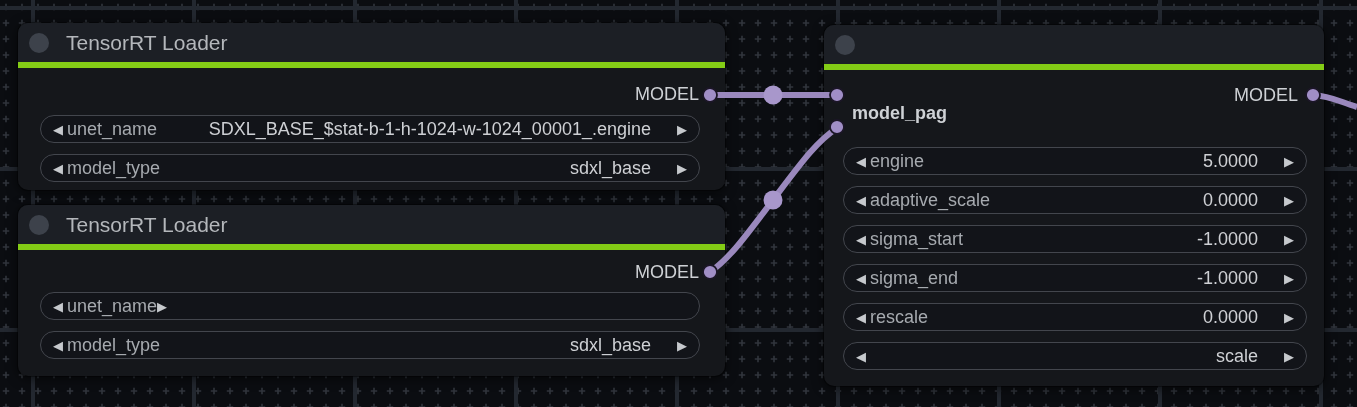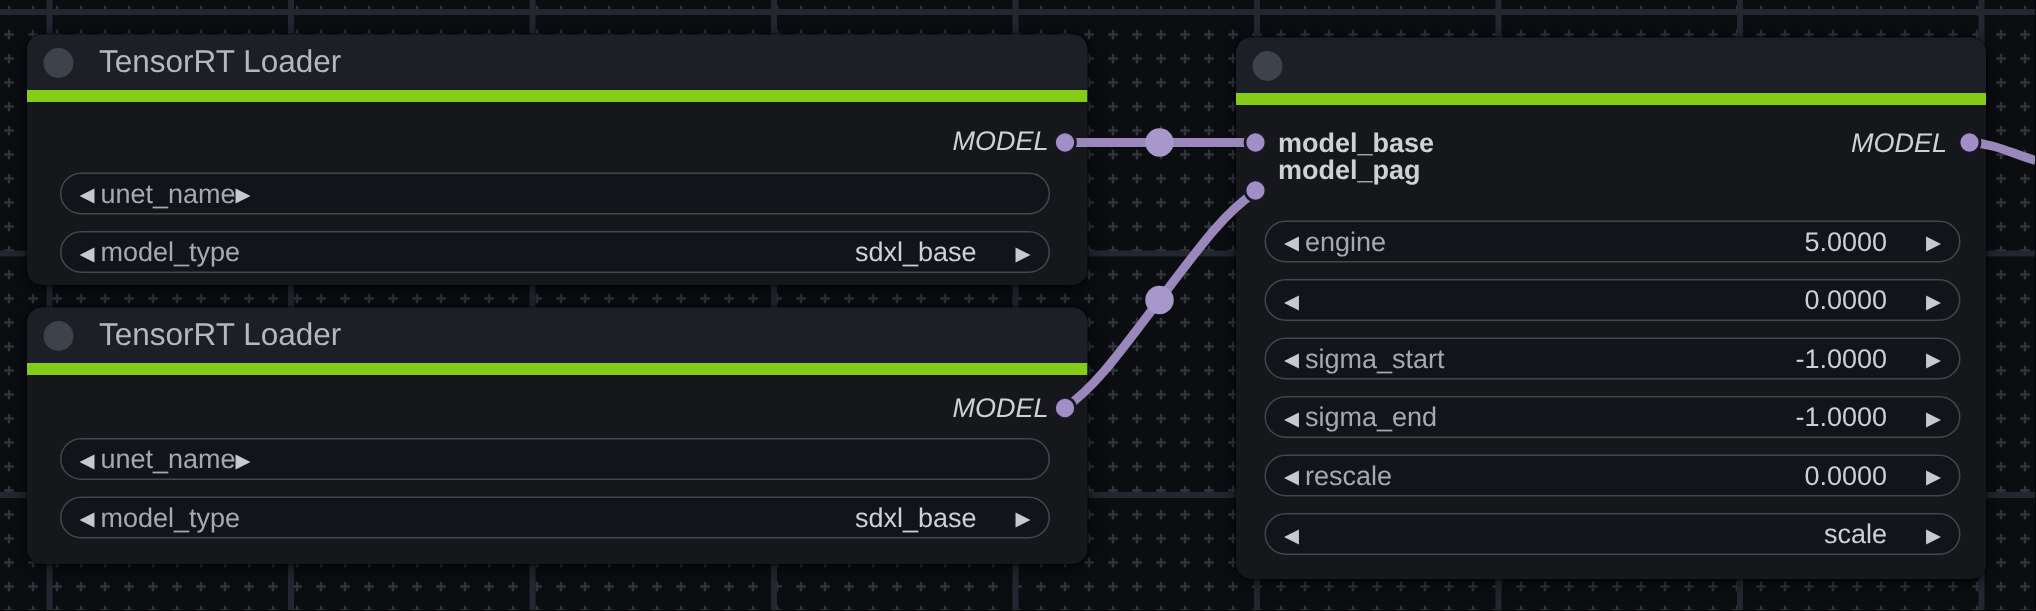--- a/index.html
+++ b/index.html
@@ -23,38 +23,38 @@
   .node{
     position:absolute;z-index:1;
     background:var(--node-bg,#15171b);
     border-radius:10px;
     box-shadow:0 2px 12px rgba(0,0,0,.65), 0 0 0 1px rgba(0,0,0,.35);
   }
   .node-title{
     position:absolute;left:0;top:0;right:0;height:45px;
     background:var(--node-title-bg,#1c1f25);
     border-radius:10px 10px 0 0;
-    border-bottom:8px solid #84cc16;
+    border-bottom:6px solid #84cc16;
     display:flex;align-items:center;
     box-sizing:border-box;
   }
   .collapse-dot{
     width:20px;height:20px;border-radius:50%;
     background:var(--collapse-dot,#3d424b);
     margin-left:11px;flex:0 0 auto;
   }
   .title-text{
     margin-left:17px;
     font-size:21px;color:var(--title-text,#b4b7bb);
     white-space:nowrap;
   }
   .out-row{
     position:absolute;right:26px;height:22px;line-height:22px;
     font-size:18px;color:var(--port-label,#ced1d5);
-    text-align:center;white-space:nowrap;font-style:italic;
+    text-align:center;white-space:nowrap;
   }
   .in-row{
     position:absolute;left:28px;height:22px;line-height:22px;
     font-size:18px;color:var(--port-label,#ced1d5);
     font-weight:bold;white-space:nowrap;
   }
   .widget{
     position:absolute;height:28px;
     background:var(--pill-bg,#121419);
     border:1.5px solid var(--pill-border,#43464d);
@@ -104,20 +104,21 @@
     <div class="node-title">
       <span class="collapse-dot"></span>
       <span class="title-text">TensorRT Loader</span>
     </div>
     <div class="out-row" style="top:60px">
       <span>MODEL</span>
     </div>
     <div class="widget" style="left:22px;top:92px;width:660px">
       <span class="warrow">◀</span>
       <span class="wlabel">unet_name</span>
+      <span class="wvalue">SDXL_BASE_$stat-b-1-h-1024-w-1024_00001_.engine</span>
       <span class="warrow">▶</span>
     </div>
     <div class="widget" style="left:22px;top:131px;width:660px">
       <span class="warrow">◀</span>
       <span class="wlabel">model_type</span>
       <span class="wvalue">sdxl_base</span>
       <span class="warrow">▶</span>
     </div>
   </div>
 
@@ -139,37 +140,35 @@
       <span class="wlabel">model_type</span>
       <span class="wvalue">sdxl_base</span>
       <span class="warrow">▶</span>
     </div>
   </div>
 
   <div class="node" style="left:824px;top:25px;width:500px;height:361px">
     <div class="node-title">
       <span class="collapse-dot"></span>
     </div>
-    <div class="in-row" style="top:59px">
-      <span>model_base</span>
-    </div>
     <div class="in-row" style="top:77px">
       <span>model_pag</span>
     </div>
     <div class="out-row" style="top:59px">
       <span>MODEL</span>
     </div>
     <div class="widget" style="left:19px;top:122px;width:464px">
       <span class="warrow">◀</span>
       <span class="wlabel">engine</span>
       <span class="wvalue">5.0000</span>
       <span class="warrow">▶</span>
     </div>
     <div class="widget" style="left:19px;top:161px;width:464px">
       <span class="warrow">◀</span>
+      <span class="wlabel">adaptive_scale</span>
       <span class="wvalue">0.0000</span>
       <span class="warrow">▶</span>
     </div>
     <div class="widget" style="left:19px;top:200px;width:464px">
       <span class="warrow">◀</span>
       <span class="wlabel">sigma_start</span>
       <span class="wvalue">-1.0000</span>
       <span class="warrow">▶</span>
     </div>
     <div class="widget" style="left:19px;top:239px;width:464px">

